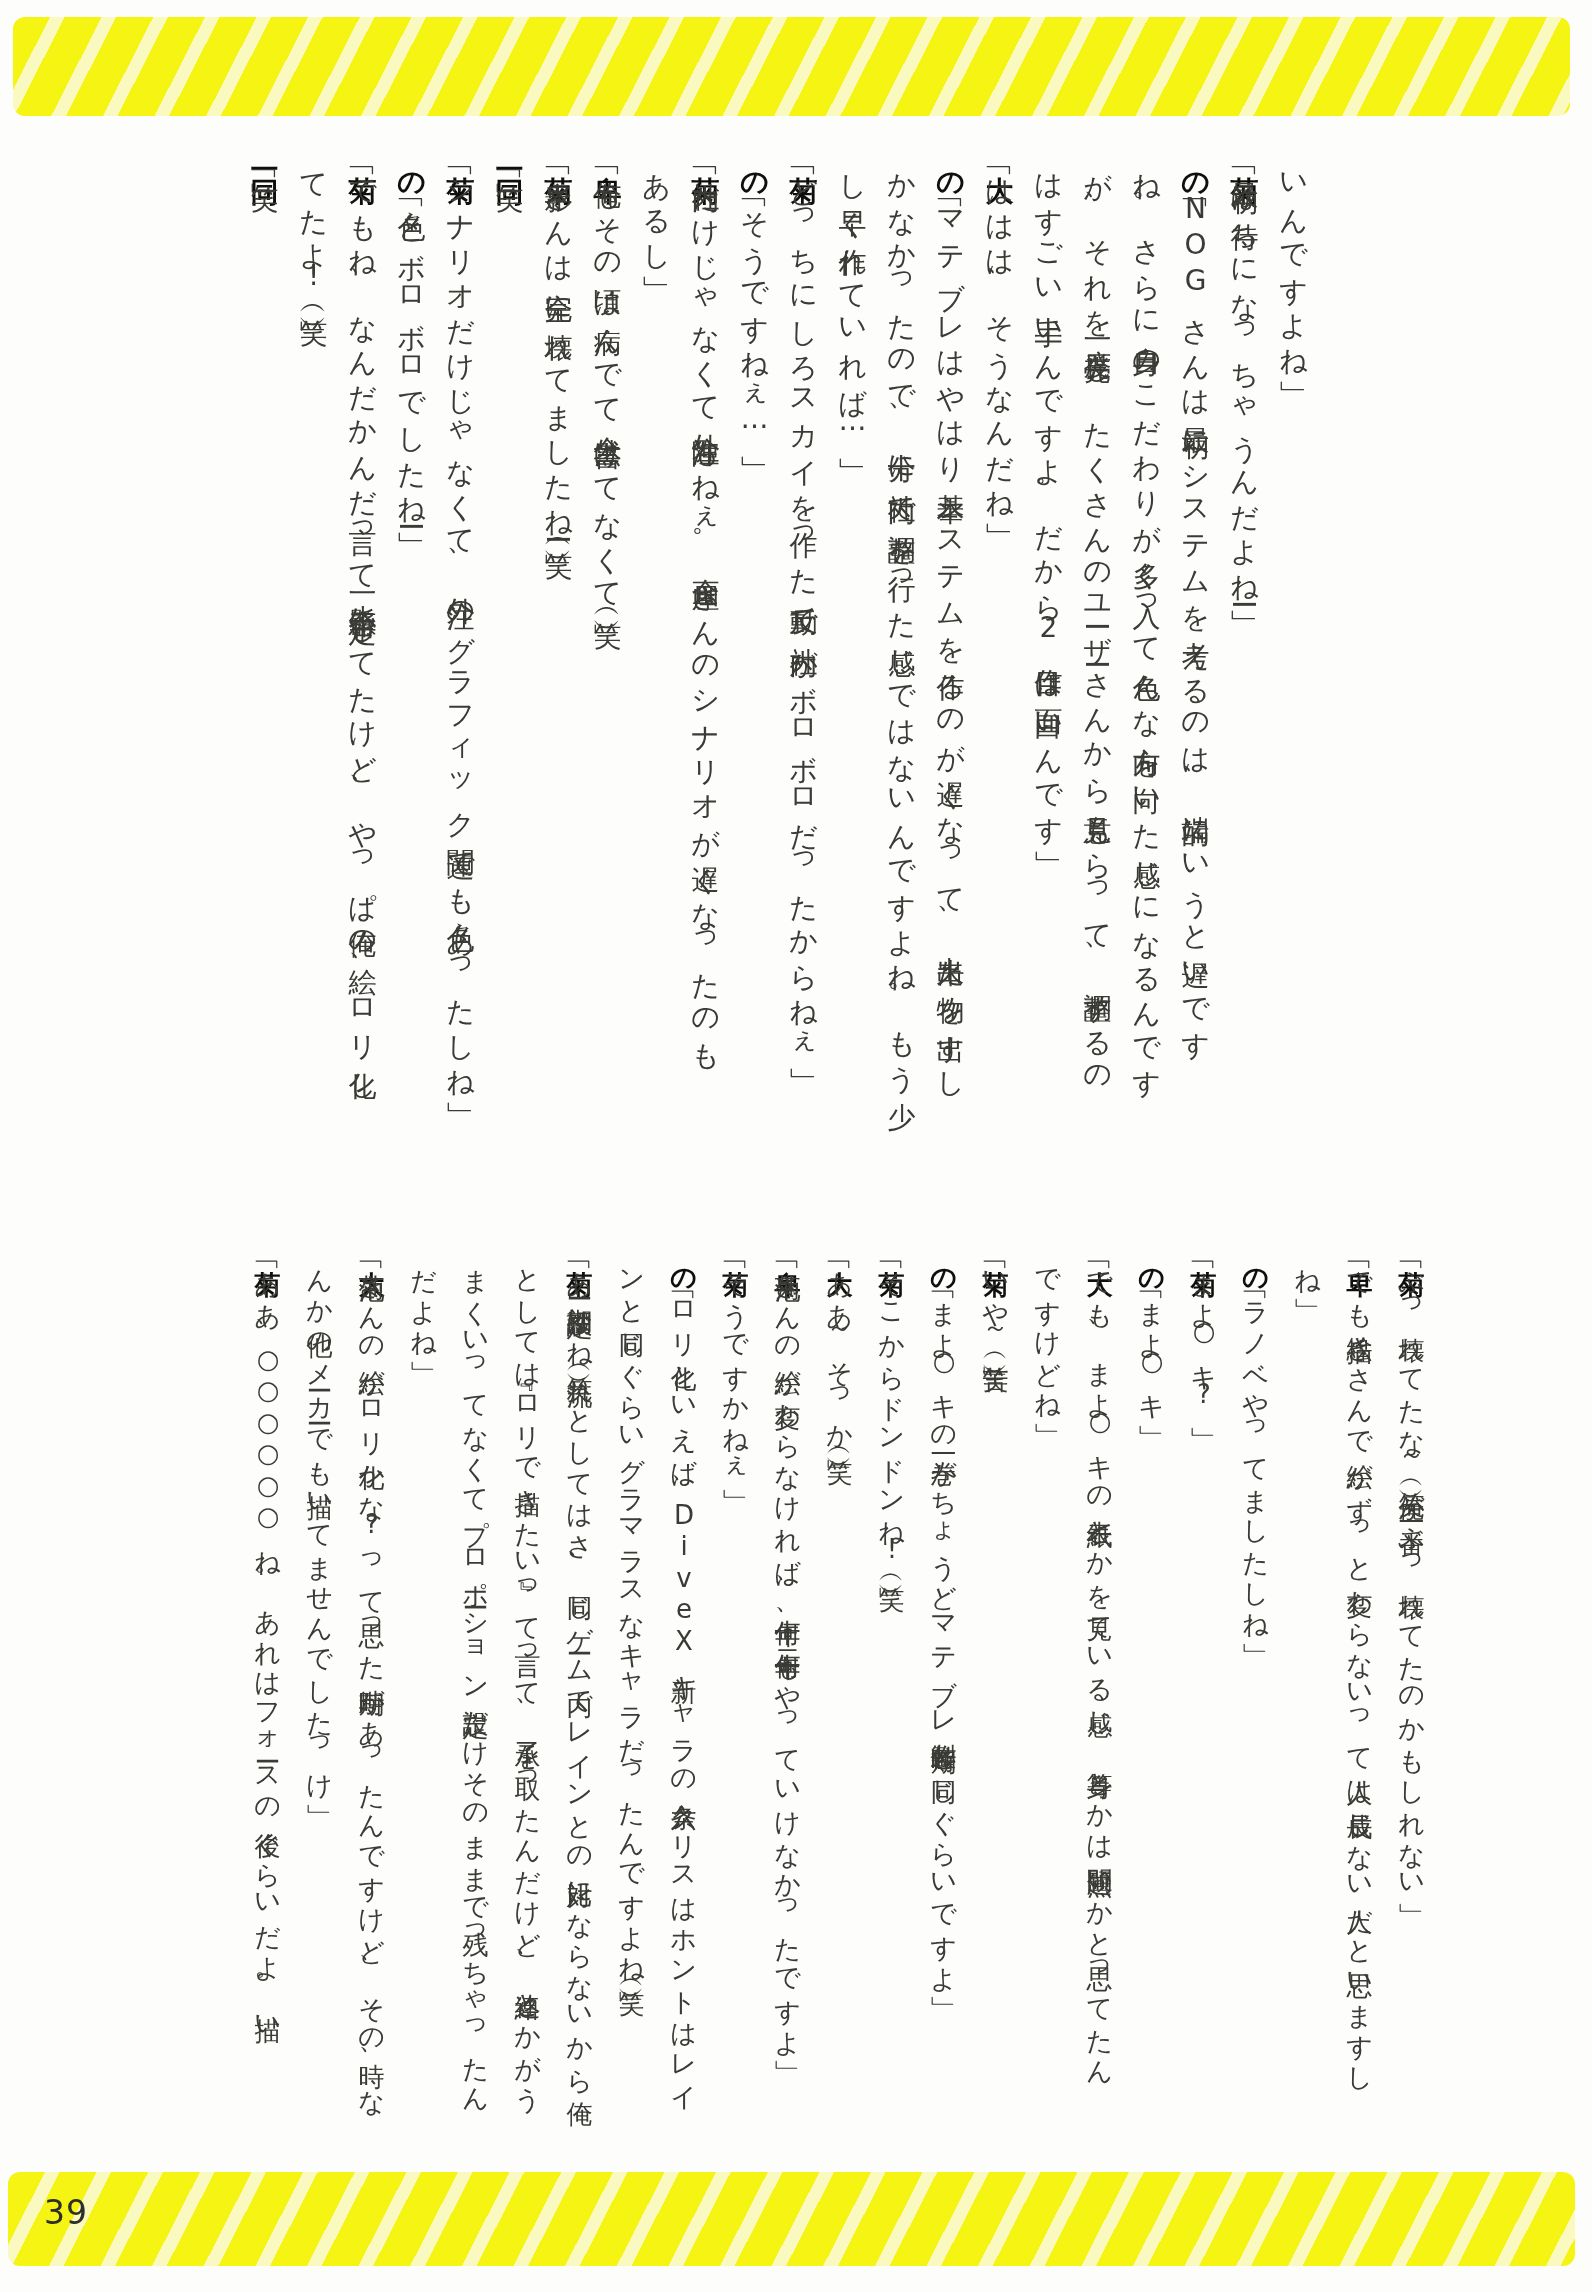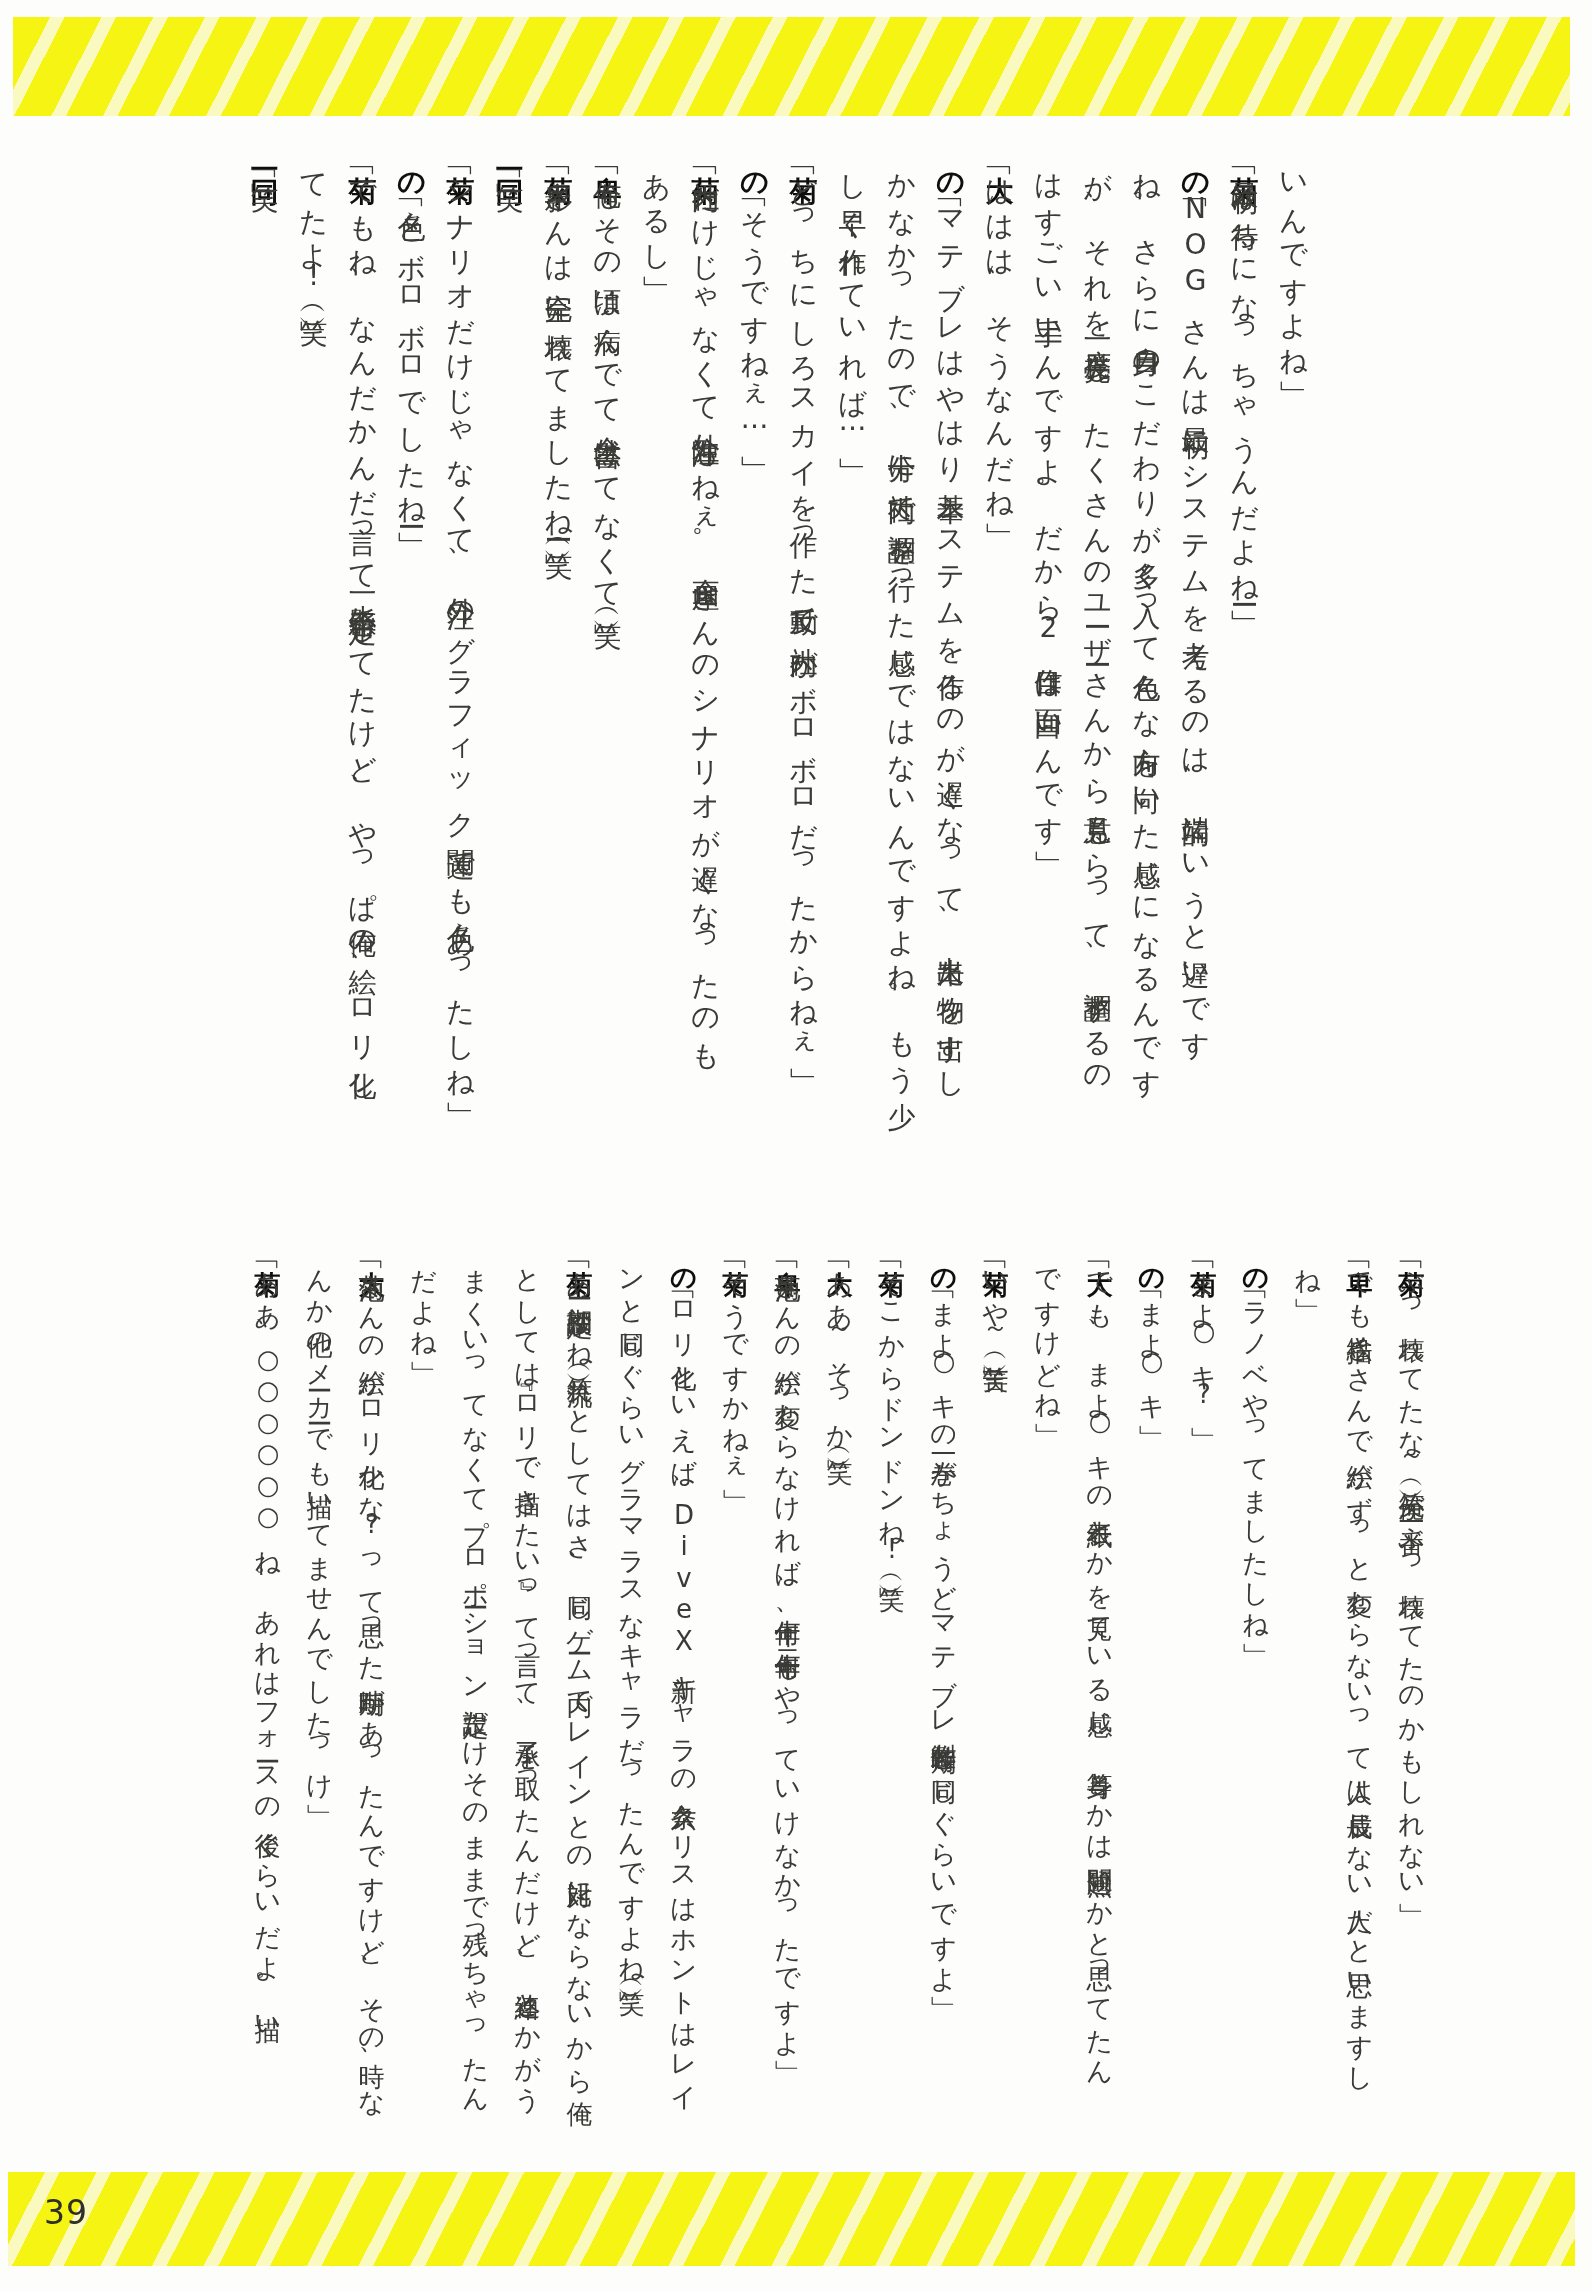--- a/index.html
+++ b/index.html
@@ -14,20 +14,21 @@
     background:#fdfdfb;
     overflow:hidden;
     position:relative;
     font-family:"DejaVu Sans",sans-serif;
   }
   .band{
     position:absolute;
     background:repeating-linear-gradient(117deg,
       var(--band-bright) 0 33px,
       var(--band-pale) 33px 46px);
+    border-radius:12px;
   }
   .band-top{left:13px;top:17px;width:1557px;height:99px;}
   .band-bottom{left:8px;top:2172px;width:1567px;height:94px;}
   .page-number{
     position:absolute;left:36px;top:24px;
     font-size:33px;line-height:1;
     color:#2e2e2a;letter-spacing:1px;
     font-family:"DejaVu Sans",sans-serif;
   }
   .text-block{

